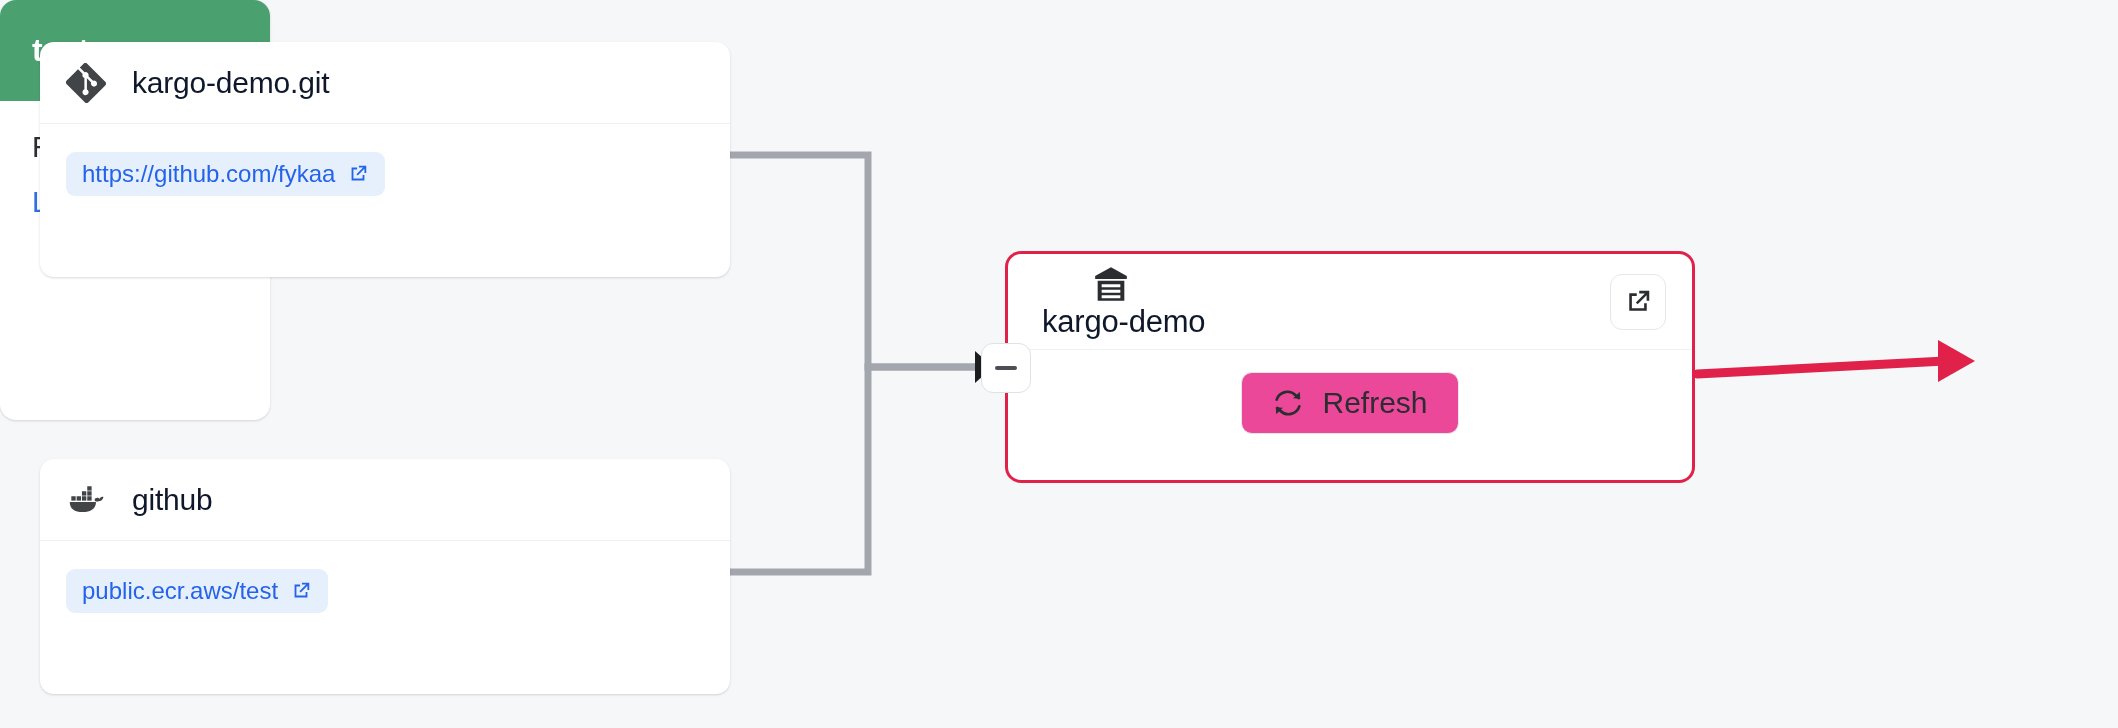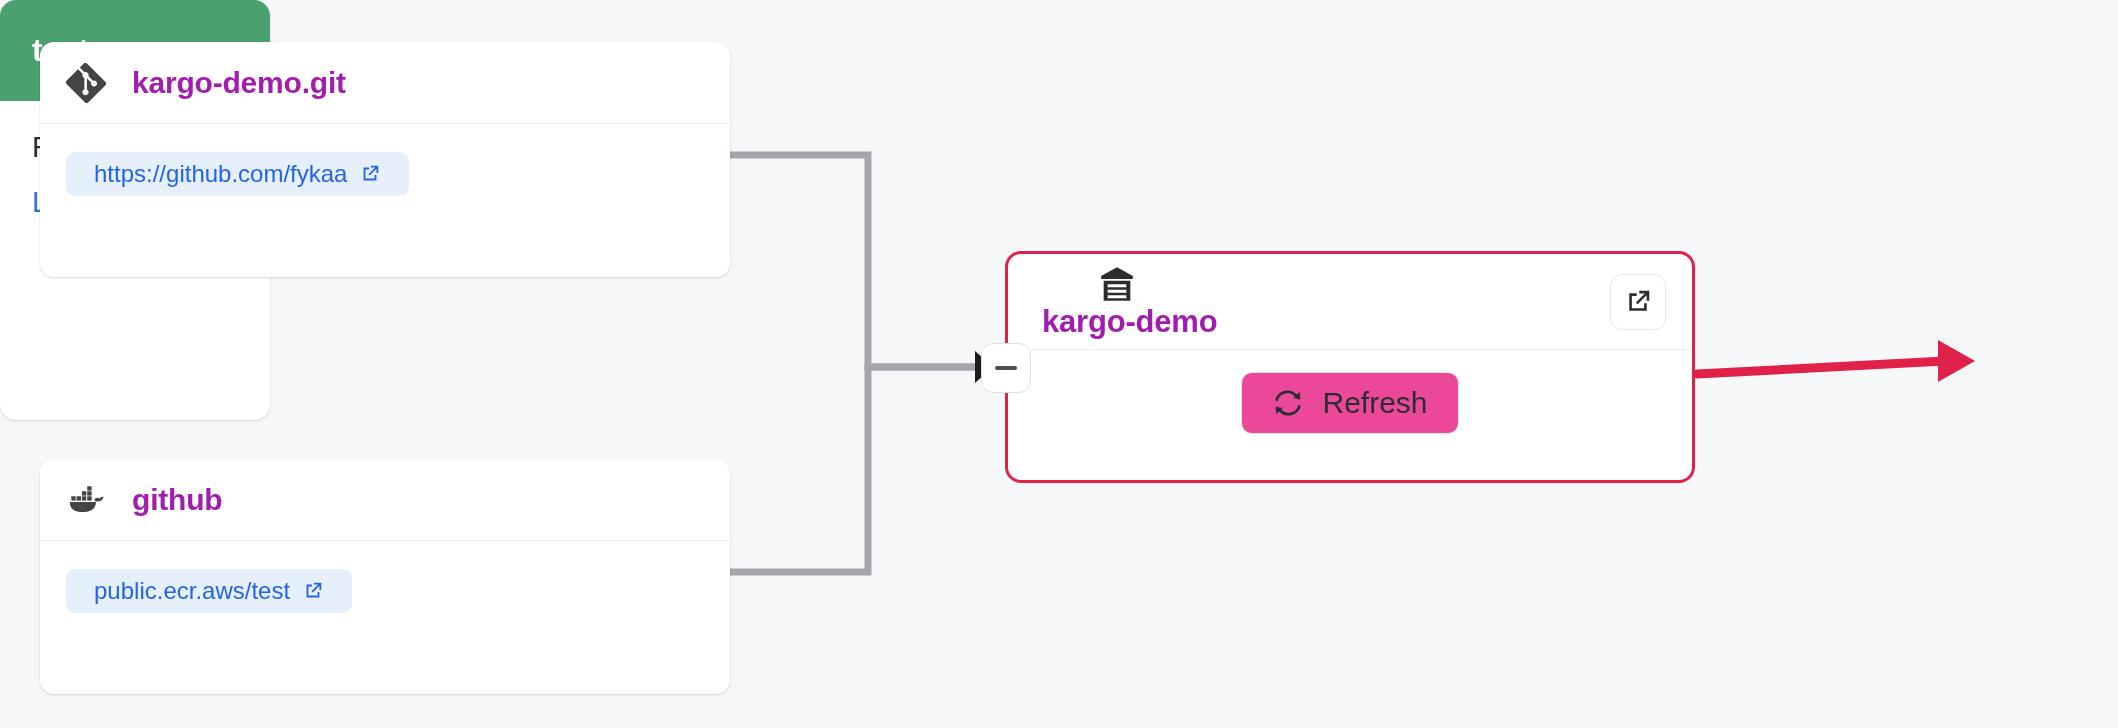--- a/index.html
+++ b/index.html
@@ -43,22 +43,22 @@
   .card-head {
     display: flex;
     align-items: center;
     height: 82px;
     padding: 0 26px;
     border-bottom: 1px solid #eef0f2;
   }
 
   .card-title {
     font-size: 30px;
-    font-weight: 700;
-    color: #a21caf;
+    font-weight: 400;
+    color: #0f172a;
     letter-spacing: -0.2px;
   }
 
   .head-icon {
     width: 40px;
     height: 40px;
     margin-right: 26px;
     flex: 0 0 40px;
     display: flex;
     align-items: center;
@@ -69,21 +69,21 @@
     padding: 28px 26px;
   }
 
   
   .url-chip {
     display: inline-flex;
     align-items: center;
     gap: 12px;
     background: #e6f0fc;
     border-radius: 9px;
-    padding: 10px 28px;
+    padding: 10px 16px;
     color: #2563eb;
     font-size: 24px;
     line-height: 1;
     text-decoration: none;
     white-space: nowrap;
   }
   .url-chip .lnk { flex: 0 0 22px; height: 22px; display:block; }
 
   
   #card-git   { left: 40px; top: 42px;  width: 690px; height: 235px; }

